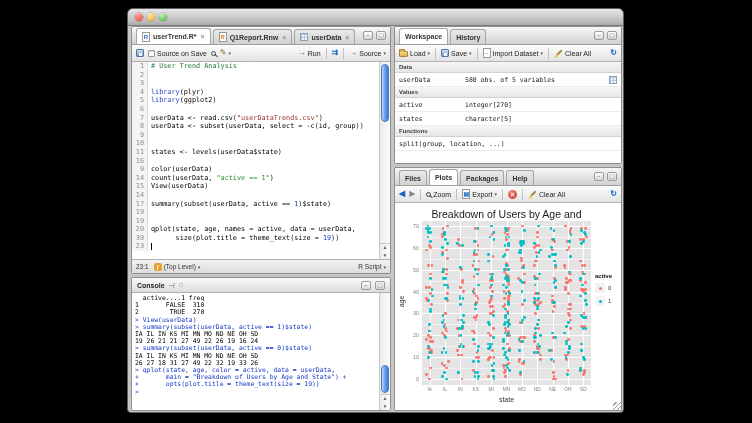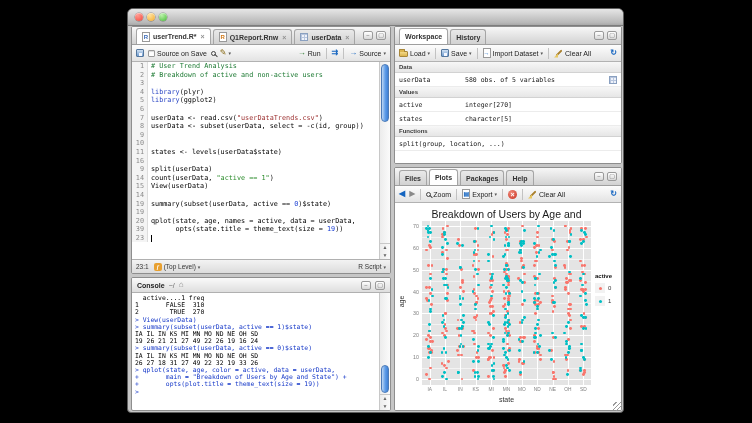--- a/index.html
+++ b/index.html
@@ -211,39 +211,40 @@
           </span>
         <span class="sep"></span>
         <span class="tbtn">
           <span class="g g-blue">→</span>
           <span>Source</span>
           <span class="caret-dn">▾</span>
         </span>
       </div>
       <div class="editor" id="src-code">
           <div class="code-line"><span class="ln">1</span><span class="ct"><span class="tok-c"># User Trend Analysis</span></span></div>
-          <div class="code-line"><span class="ln">2</span><span class="ct"><span class="tok-c"># Breakdown of active and non-active users</span></span></div>
+          <div class="code-line"><span class="ln">2</span></div>
           <div class="code-line"><span class="ln">3</span><span class="ct"></span></div>
           <div class="code-line"><span class="ln">4</span><span class="ct"><span class="tok-k">library</span><span class="tok-p">(plyr)</span></span></div>
           <div class="code-line"><span class="ln">5</span><span class="ct"><span class="tok-k">library</span><span class="tok-p">(ggplot2)</span></span></div>
           <div class="code-line"><span class="ln">6</span><span class="ct"></span></div>
           <div class="code-line"><span class="ln">7</span><span class="ct"><span class="tok-p">userData &lt;- read.csv(</span><span class="tok-r">"userDataTrends.csv"</span><span class="tok-p">)</span></span></div>
           <div class="code-line"><span class="ln">8</span><span class="ct"><span class="tok-p">userData &lt;- subset(userData, select = -c(id, group))</span></span></div>
           <div class="code-line"><span class="ln">9</span></div>
           <div class="code-line"><span class="ln">10</span><span class="ct"></span></div>
           <div class="code-line"><span class="ln">11</span><span class="ct"><span class="tok-p">states &lt;- levels(userData$state)</span></span></div>
           <div class="code-line"><span class="ln">16</span><span class="ct"></span></div>
-          <div class="code-line"><span class="ln">9</span><span class="ct"><span class="tok-p">split(userData)</span></span></div>
+          <div class="code-line"><span class="ln">9</span><span class="ct"><span class="tok-p">color(userData)</span></span></div>
           <div class="code-line"><span class="ln">14</span><span class="ct"><span class="tok-p">count(userData, </span><span class="tok-s">"active == 1"</span><span class="tok-p">)</span></span></div>
           <div class="code-line"><span class="ln">15</span><span class="ct"><span class="tok-p">View(userData)</span></span></div>
           <div class="code-line"><span class="ln">14</span><span class="ct"></span></div>
-          <div class="code-line"><span class="ln">19</span><span class="ct"><span class="tok-p">summary(subset(userData, active == </span><span class="tok-n">0</span><span class="tok-p">)$state)</span></span></div>
+          <div class="code-line"><span class="ln">17</span><span class="ct"><span class="tok-p">summary(subset(userData, active == </span><span class="tok-n">1</span><span class="tok-p">)$state)</span></span></div>
+          <div class="code-line"><span class="ln">19</span></div>
           <div class="code-line"><span class="ln">19</span><span class="ct"></span></div>
           <div class="code-line"><span class="ln">20</span><span class="ct"><span class="tok-p">qplot(state, age, names = active, data = userData,</span></span></div>
-          <div class="code-line"><span class="ln">39</span><span class="ct"><span class="tok-p">      opts(state.title = theme_text(size = </span><span class="tok-n">19</span><span class="tok-p">))</span></span></div>
+          <div class="code-line"><span class="ln">39</span><span class="ct"><span class="tok-p">      size(plot.title = theme_text(size = </span><span class="tok-n">19</span><span class="tok-p">))</span></span></div>
           <div class="code-line"><span class="ln">23</span><span class="ct"><span class="caret"></span></span></div>
         </div>
       <div class="vscroll vs-src">
         <div class="thumb" style="top:2px;height:58px;"></div>
         <div class="vs-arrows">
             <span>▲</span>
             <span>▼</span>
           </div>
       </div>
       <div class="statusbar">

